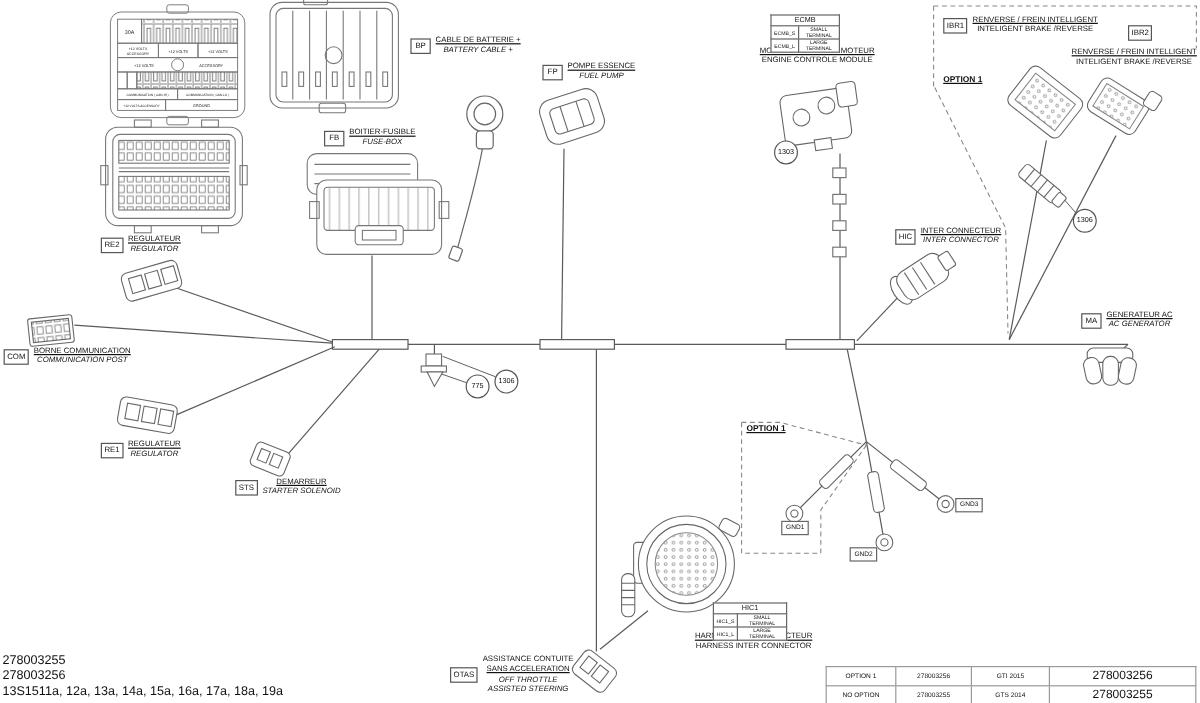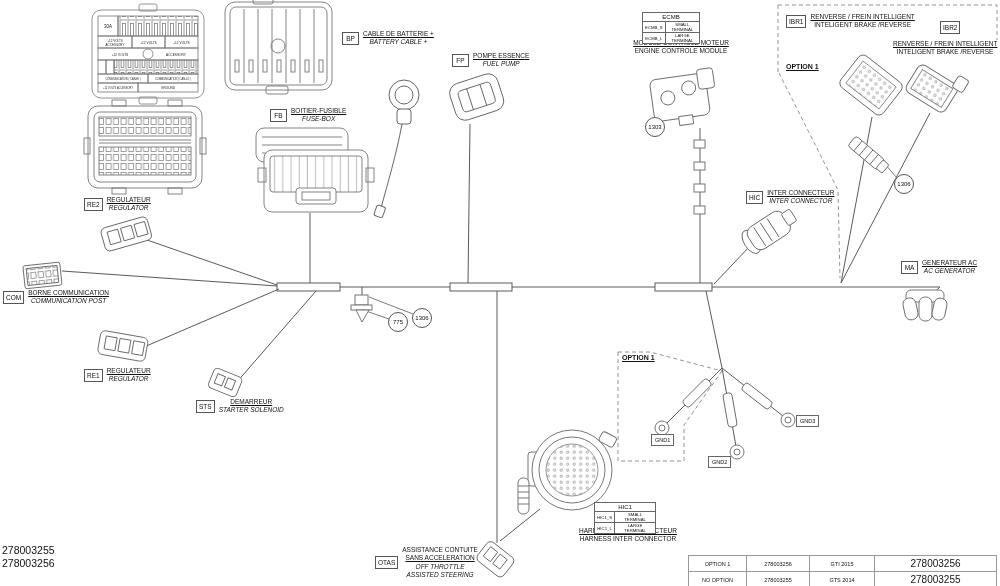--- a/index.html
+++ b/index.html
@@ -439,15 +439,16 @@
     <td>278003255</td>
     <td>GTS 2014</td>
     <td class="big">278003255</td>
   </tr>
 </tbody>
     </table>
 
 <div id="footer">
   <div>278003255</div>
   <div>278003256</div>
+  <div>13S1511a, 12a, 13a, 14a, 15a, 16a, 17a, 18a, 19a</div>
 </div>
 
 </div>
 
 </body></html>

